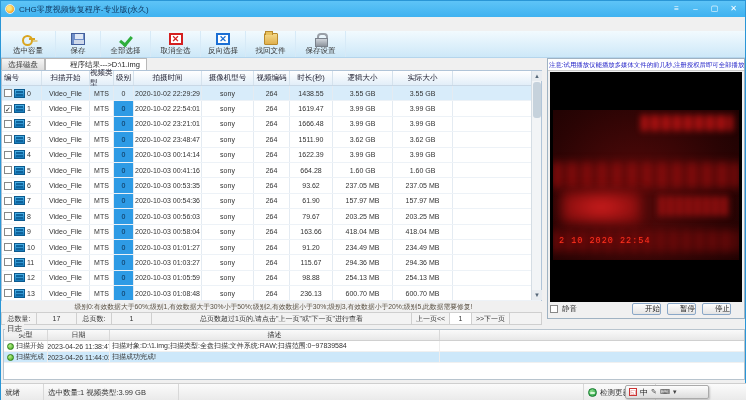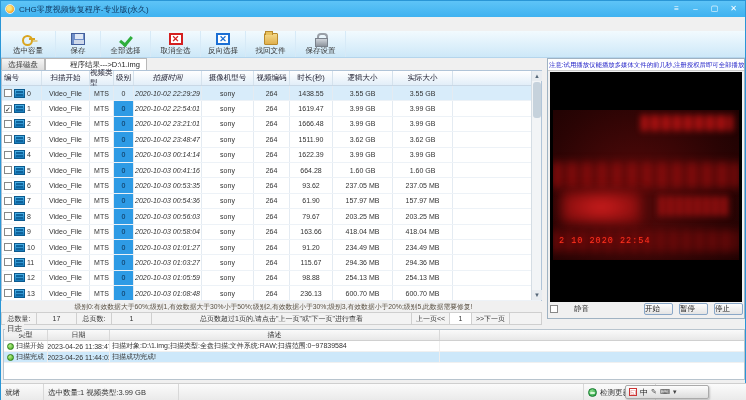--- a/index.html
+++ b/index.html
@@ -59,21 +59,21 @@
   
   .table-wrap { position:absolute; left:0; top:69px; width:541px; height:231px; background:#fff; border:1px solid #b0c4d8; }
   .thead { display:flex; height:15px; background:linear-gradient(#ffffff,#e2eef8); border-bottom:1px solid #c9d8e6; }
   .thead .cell { font-size:7.5px; color:#223; display:flex; align-items:center; justify-content:center;
     border-right:1px solid #d5e2ed; }
   .trow { display:flex; height:15.4px; border-bottom:1px solid #edf2f7; background:#fff; }
   .trow.selected { background:#d8ecfa; }
   .trow .cell { font-size:7px; display:flex; align-items:center; justify-content:center;
     border-right:1px solid #e4ebf2; overflow:hidden; white-space:nowrap; }
   .c0{width:40px; justify-content:flex-start !important; padding-left:2px; gap:2px;}
-  .c1{width:48px;} .c2{width:24px;} .c3{width:20px;} .c4{width:68px;font-style:italic;}
+  .c1{width:48px;} .c2{width:24px;} .c3{width:20px;} .c4{width:68px;}
   .c5{width:52px;} .c6{width:36px;} .c7{width:43px;} .c8{width:60px;} .c9{width:60px;}
   .cfill{flex:1; border-right:none !important;}
   .chip { background:#2e9be5 !important; color:#0a2a4a; }
   .cb { width:8px; height:8px; border:1px solid #888; background:#fff; font-size:7px; line-height:7px; text-align:center; color:#222; flex:0 0 auto; }
   .film { width:11px; height:9px; background:linear-gradient(#4db3e8,#1779b8); border:1px solid #0c5a8e; position:relative; flex:0 0 auto; }
   .film::before { content:""; position:absolute; left:1px; top:1px; right:1px; height:2px; background:#0e639c; }
   .film::after { content:""; position:absolute; left:1px; bottom:1px; right:1px; height:2px; background:#0e639c; }
   .rowid { font-size:7px; color:#333; }
 
   
@@ -120,24 +120,24 @@
     background:radial-gradient(circle at 45% 55%, #4a0808 20%, #2a0404 70%, #1c0202); overflow:hidden; }
   .blob { position:absolute; filter:blur(3px); }
   .b1 { right:6px; top:5px; width:92px; height:16px; background:repeating-linear-gradient(90deg,#d01515 0 6px,#6e0a0a 6px 11px); opacity:.85; }
   .b2 { left:0; top:52px; width:100%; height:26px; background:repeating-linear-gradient(90deg,#b01010 0 8px,#4e0606 8px 15px); opacity:.75; filter:blur(4px); }
   .b3 { left:8px; top:80px; width:80px; height:34px; background:radial-gradient(#e02020,#6e0808); filter:blur(6px); opacity:.9; }
   .b4 { right:10px; top:86px; width:70px; height:20px; background:repeating-linear-gradient(90deg,#c01515 0 5px,#5a0707 5px 9px); opacity:.8; }
   .b5 { left:0; bottom:8px; width:100%; height:22px; background:repeating-linear-gradient(90deg,#9a0e0e 0 7px,#3c0404 7px 13px); opacity:.7; filter:blur(4px); }
   .tstamp { position:absolute; left:6px; bottom:14px; font-family:Liberation Mono, monospace;
     font-size:8.5px; color:#ff3520; letter-spacing:1px; text-shadow:0 0 2px #a00; filter:blur(.3px); }
   .controls { position:absolute; left:0; bottom:2px; width:100%; height:15px; display:flex; align-items:center; }
-  .mute { display:flex; align-items:center; gap:16px; margin-left:2px; font-size:7.5px; }
+  .mute { display:flex; align-items:center; gap:4px; margin-left:2px; font-size:7.5px; }
   .mute .cb { width:8px; height:8px; }
   .pbtn { width:29px; height:12px; background:linear-gradient(#fefefe,#e4e4e4); border:1px solid #8aa8c8;
-    border-radius:2px; font-size:7.5px; line-height:10px; text-align:left; color:#222; }
+    border-radius:2px; font-size:7.5px; line-height:10px; text-align:right; color:#222; }
   .pbtn.b-start { margin-left:55px; } .pbtn + .pbtn { margin-left:6px; }
 </style>
 </head>
 <body>
 
 <div id="app">
 
   <div class="titlebar">
     <div class="logo"></div>
     <span class="title-text">CHG零度视频恢复程序-专业版(永久)</span>

